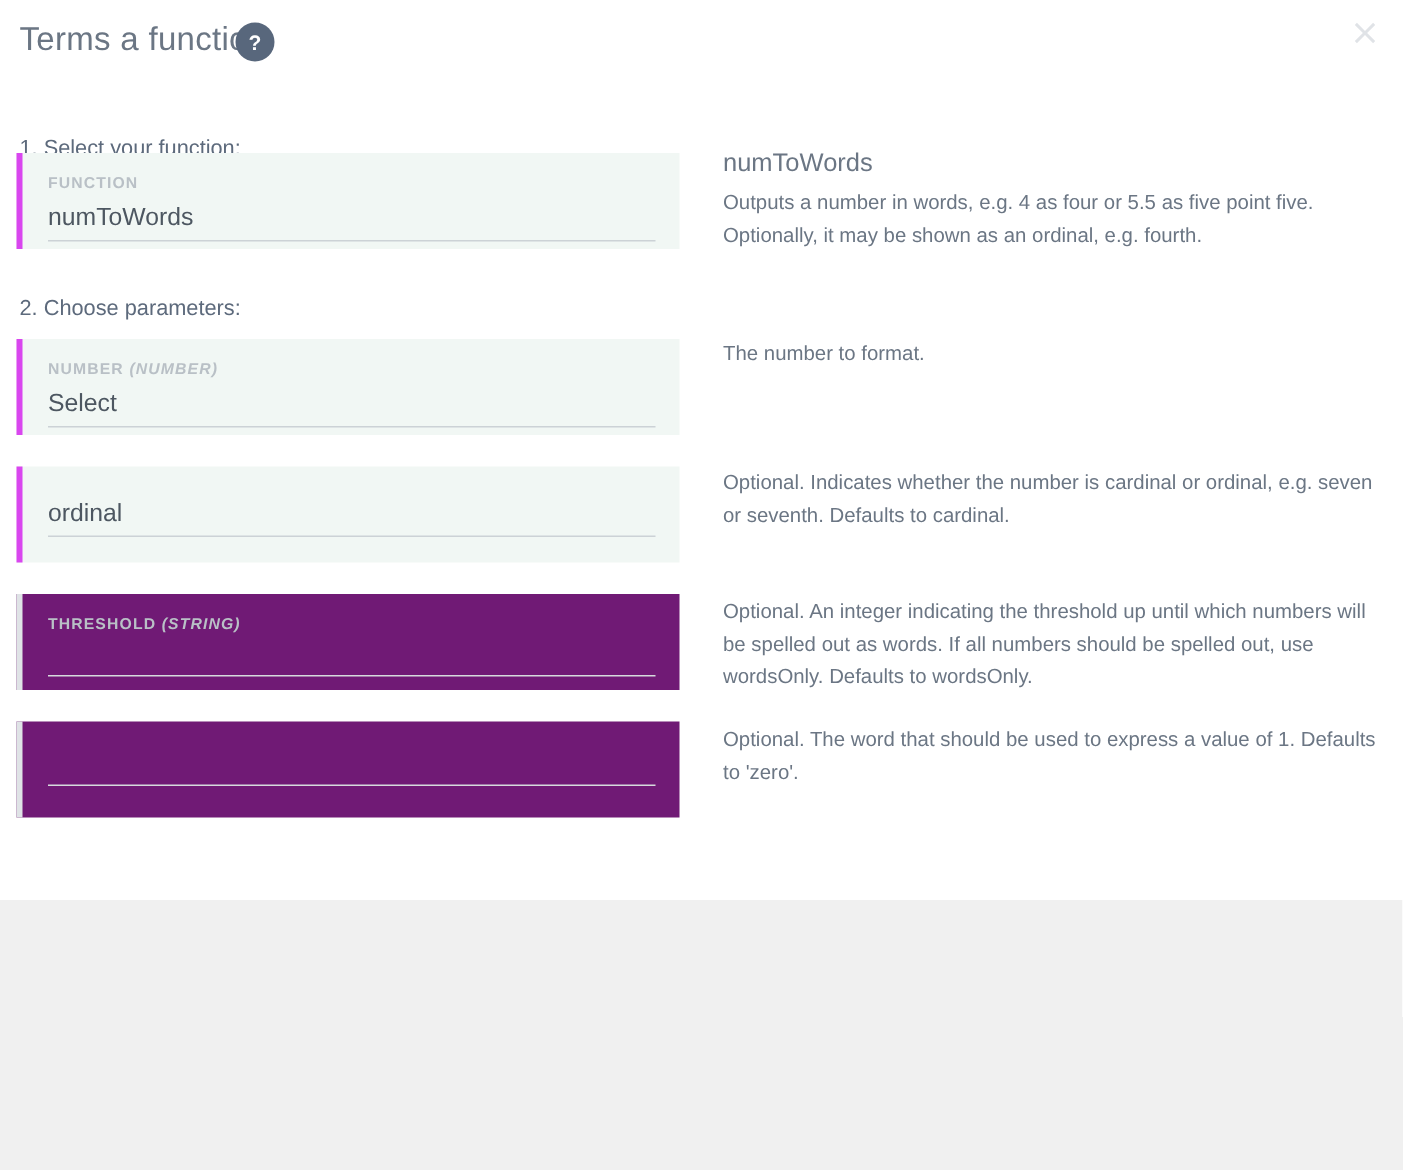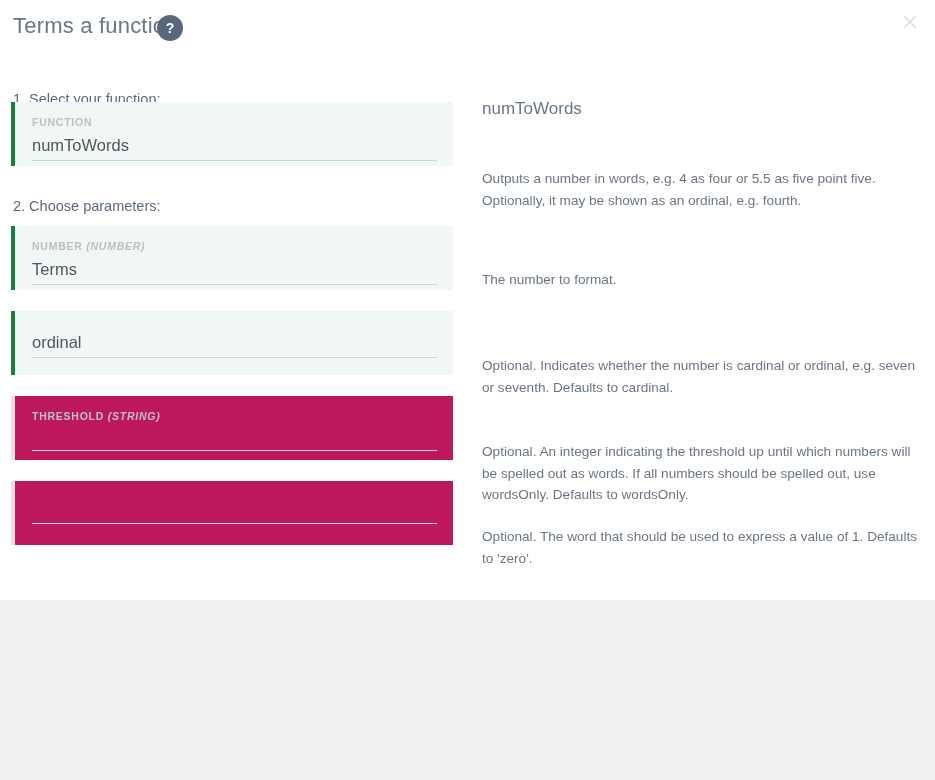--- a/index.html
+++ b/index.html
@@ -36,25 +36,25 @@
   
   .step-label {
     position:absolute; left:13px;
     font-size:14.5px; color:#5d6a7c;
   }
   #step1 { top:75px;margin-top:16px; }
   #step2 { top:198px;text-align:right; }
 
   .field {
     position:absolute; left:11px; width:442px;
-    border-left:4px solid #15803d;
+    border-left:4px solid #d946ef;
     background:#f1f7f4;
     padding:14px 16px 14px 17px;
   }
-  .field.empty { background:#be185d; border-left-color:#dfe3e6; }
+  .field.empty { background:#701a75; border-left-color:#dfe3e6; }
   .field-label {
     font-size:10.5px; font-weight:700; color:#b9c0c6;
     letter-spacing:.75px; text-transform:uppercase;
     white-space:nowrap;
   }
   .field-label i { font-style:italic; font-weight:700; }
   .field-value {
     margin-top:8px;
     font-size:16.5px; color:#4d5761; font-weight:400;
     min-height:21px;
@@ -65,21 +65,21 @@
   .field.empty .field-value { border-bottom-color:#d6dadd; }
 
   #f-function  { top:102px; height:64px; }
   #f-number    { top:226px; height:64px; }
   #f-type      { top:311px; height:64px; }
   #f-threshold { top:396px; height:64px; }
   #f-zero      { top:481px; height:64px; }
 
   .desc {
     position:absolute; left:482px; width:442px;
-    font-size:13.6px; line-height:21.5px; color:#6b7684;margin-top:44px;
+    font-size:13.6px; line-height:21.5px; color:#6b7684;
   }
   .desc-title {
     position:absolute; left:482px; top:99px;
     font-size:17px; color:#6b7684;
   }
   #d-function  { top:124px; }
   #d-number    { top:225px; }
   #d-type      { top:311px; }
   #d-threshold { top:397px; }
   #d-zero      { top:482px; }
@@ -112,21 +112,21 @@
     <div class="field-label">
       <span>FUNCTION</span> <i></i>
     </div>
     <div class="field-value">numToWords</div>
   </div>
 
   <div class="field" id="f-number">
     <div class="field-label">
       <span>NUMBER</span> <i>(NUMBER)</i>
     </div>
-    <div class="field-value">Terms</div>
+    <div class="field-value">Select</div>
   </div>
 
   <div class="field" id="f-type">
     <div class="field-value">ordinal</div>
   </div>
 
   <div class="field empty" id="f-threshold">
     <div class="field-label">
       <span>THRESHOLD</span> <i>(STRING)</i>
     </div>

